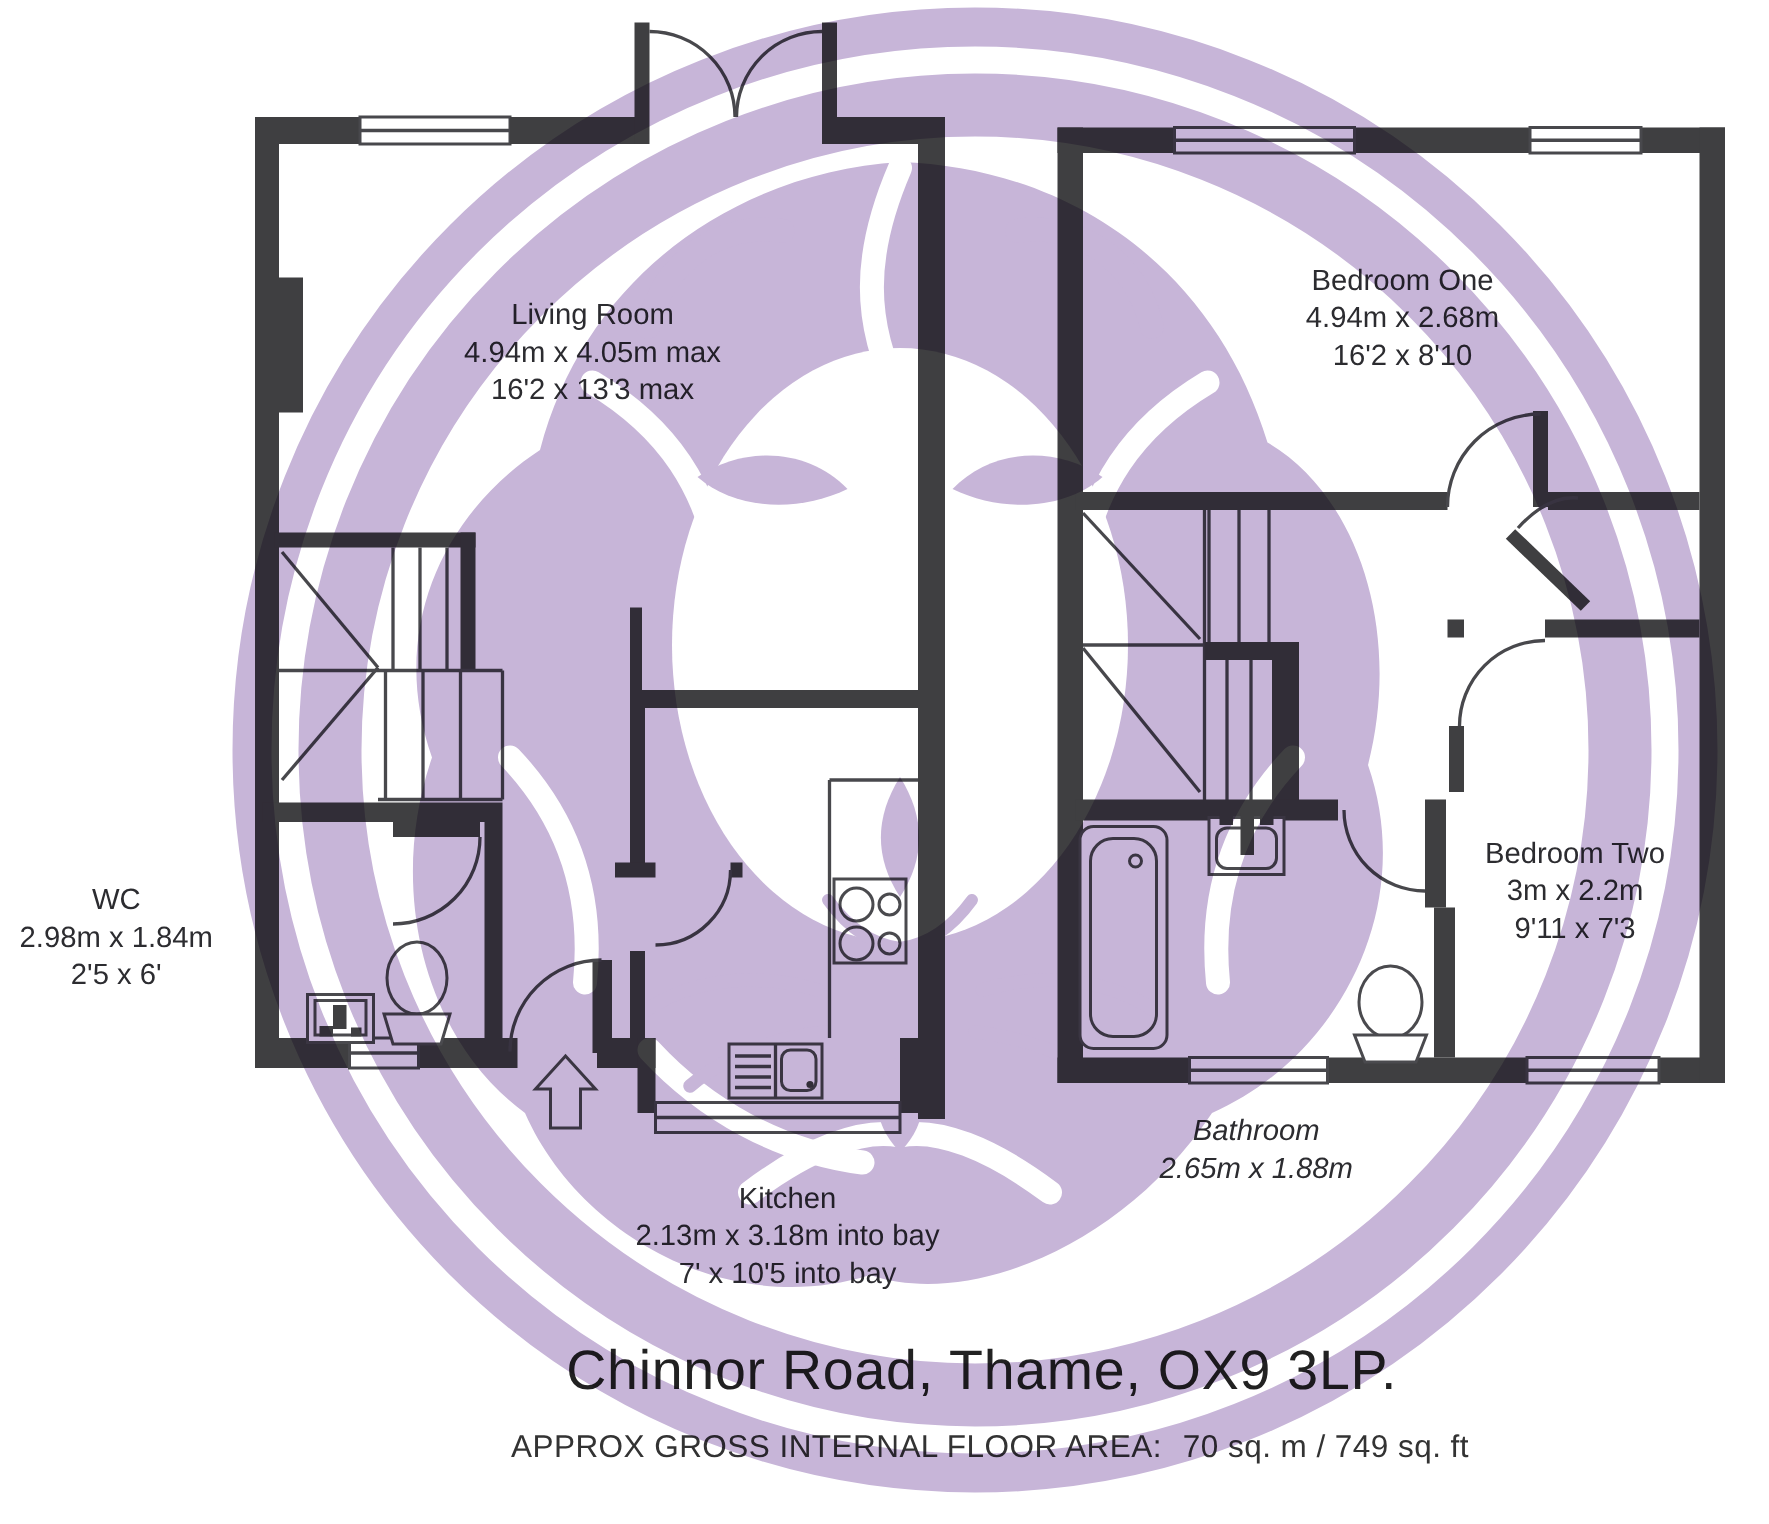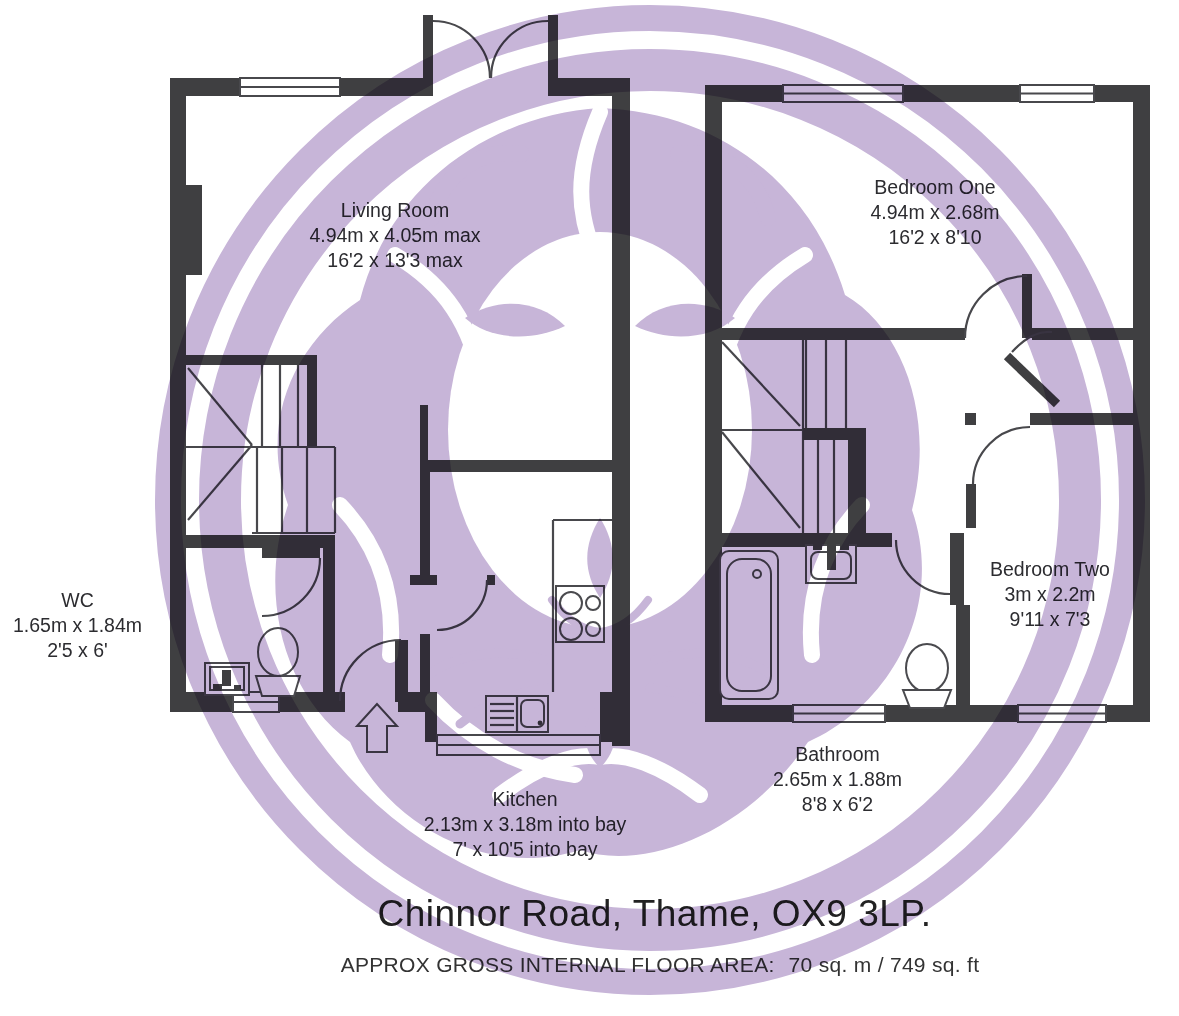--- a/index.html
+++ b/index.html
@@ -197,37 +197,36 @@
     <div>4.94m x 4.05m max</div>
     <div>16'2 x 13'3 max</div>
   </div>
   <div class="room-label" style="left:820px;top:175px;width:230px;">
     <div class="rname">Bedroom One</div>
     <div>4.94m x 2.68m</div>
     <div>16'2 x 8'10</div>
   </div>
   <div class="room-label" style="left:0px;top:588px;width:155px;text-align:center;">
     <div class="rname">WC</div>
-    <div>1.65m x 1.84m</div>
+    <div>2.98m x 1.84m</div>
     <div>2'5 x 6'</div>
   </div>
   <div class="room-label" style="left:950px;top:557px;width:200px;">
     <div class="rname">Bedroom Two</div>
     <div>3m x 2.2m</div>
     <div>9'11 x 7'3</div>
   </div>
   <div class="room-label" style="left:390px;top:787px;width:270px;">
     <div class="rname">Kitchen</div>
     <div>2.13m x 3.18m into bay</div>
     <div>7' x 10'5 into bay</div>
   </div>
-  <div class="room-label" style="left:720px;top:742px;width:235px;">
+  <div class="room-label" style="left:720px;top:742px;width:235px;font-style:italic;">
     <div class="rname">Bathroom</div>
     <div>2.65m x 1.88m</div>
-    <div>8'8 x 6'2</div>
   </div>
 
   <div id="address">Chinnor Road, Thame, OX9 3LP.</div>
   <div id="area-line">
     <span>APPROX GROSS INTERNAL FLOOR AREA:</span><span class="val">70 sq. m  / 749 sq. ft</span>
   </div>
 
   <svg id="watermark" width="1179" height="1016" viewBox="0 0 1179 1016">
     <g>
       <circle cx="650" cy="500" r="482" fill="none" stroke="#c7b5d8" stroke-width="26"></circle>

